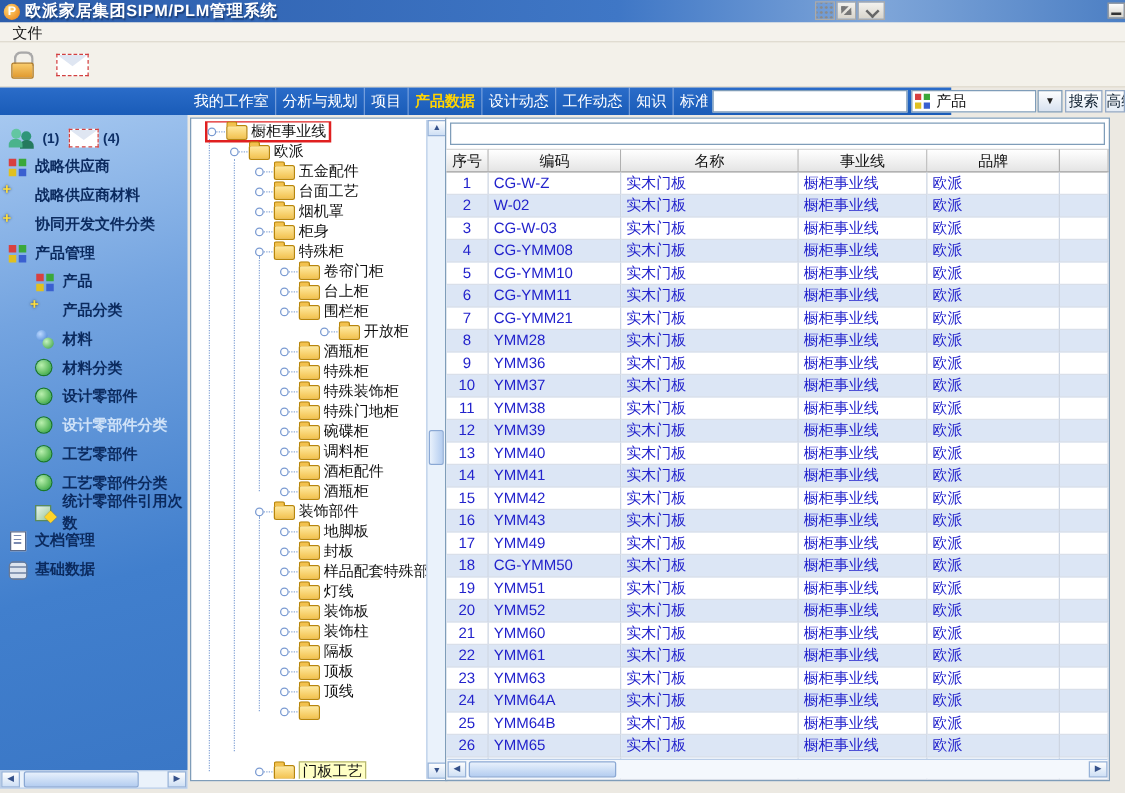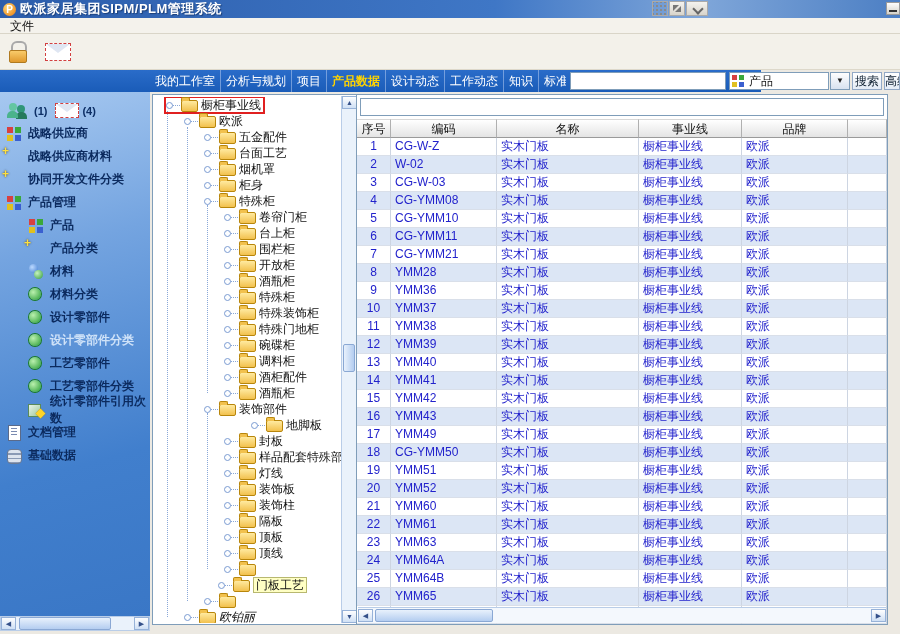--- a/index.html
+++ b/index.html
@@ -330,21 +330,21 @@
             <span class="tlabel">台上柜</span>
           </span>
         </div>
         <div class="tree-row" style="padding-left: 70px;">
           <span class="node-box">
             <span class="knob"></span>
             <span class="folder"></span>
             <span class="tlabel">围栏柜</span>
           </span>
         </div>
-        <div class="tree-row" style="padding-left: 70px;">
+        <div class="tree-row" style="padding-left: 70px; margin-left: 32px;">
           <span class="node-box">
             <span class="knob"></span>
             <span class="folder"></span>
             <span class="tlabel">开放柜</span>
           </span>
         </div>
         <div class="tree-row" style="padding-left: 70px;">
           <span class="node-box">
             <span class="knob"></span>
             <span class="folder"></span>
@@ -400,21 +400,21 @@
             <span class="tlabel">酒瓶柜</span>
           </span>
         </div>
         <div class="tree-row" style="padding-left: 50px;">
           <span class="node-box">
             <span class="knob"></span>
             <span class="folder"></span>
             <span class="tlabel">装饰部件</span>
           </span>
         </div>
-        <div class="tree-row" style="padding-left: 97px;">
+        <div class="tree-row" style="padding-left: 70px;">
           <span class="node-box">
             <span class="knob"></span>
             <span class="folder"></span>
             <span class="tlabel">地脚板</span>
           </span>
         </div>
         <div class="tree-row" style="padding-left: 70px;">
           <span class="node-box">
             <span class="knob"></span>
             <span class="folder"></span>
@@ -469,21 +469,21 @@
             <span class="folder"></span>
             <span class="tlabel">顶线</span>
           </span>
         </div>
         <div class="tree-row" style="padding-left: 70px;">
           <span class="node-box">
             <span class="knob"></span>
             <span class="folder"></span>
           </span>
         </div>
-        <div class="tree-row" style="padding-left: 64px;">
+        <div class="tree-row" style="padding-left: 50px; margin-top: 32px;">
           <span class="node-box hl">
             <span class="knob"></span>
             <span class="folder"></span>
             <span class="tlabel">门板工艺</span>
           </span>
         </div>
         <div class="tree-row" style="padding-left: 50px;">
           <span class="node-box">
             <span class="knob"></span>
             <span class="folder"></span>

